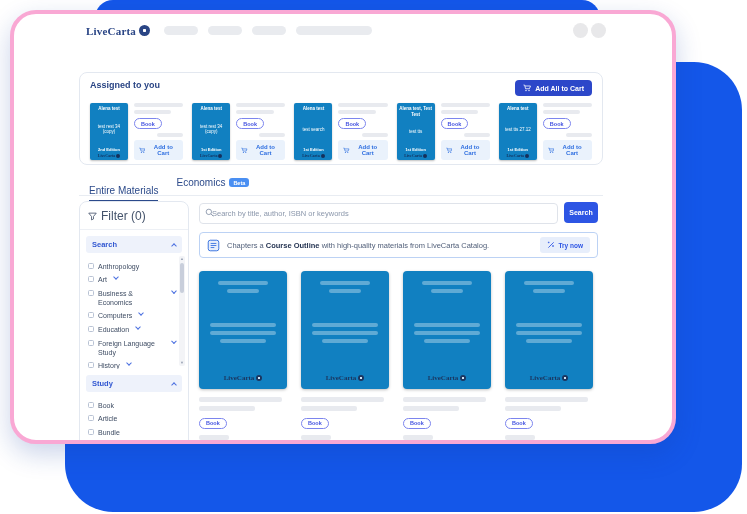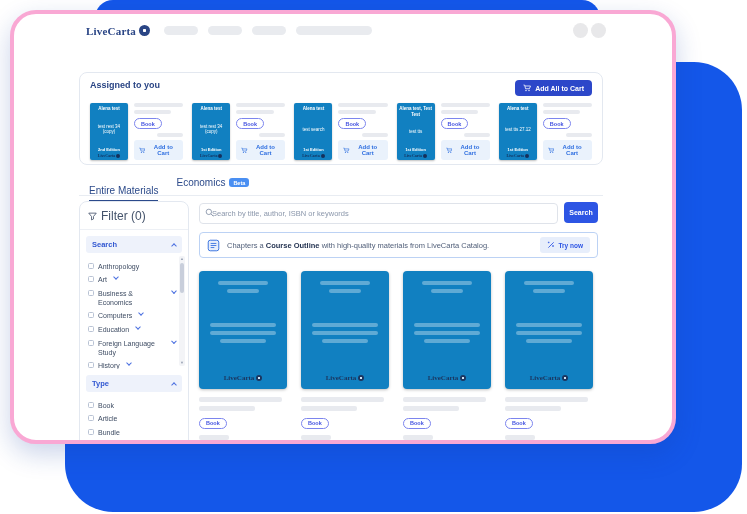--- a/index.html
+++ b/index.html
@@ -386,21 +386,21 @@
         </label>
 
         <div class="scrollbar">
           <span class="sb-arrow">▲</span>
           <span class="sb-thumb"></span>
           <span class="sb-arrow">▼</span>
         </div>
       </div>
 
       <div class="side-band">
-        <span>Type</span>
+        <span>Study</span>
         <i class="chev up"></i>
       </div>
       <div class="cb-list">
         <label class="cb-item">
           <span class="cb"></span>
           <span class="cb-label">Book</span>
         </label>
         <label class="cb-item">
           <span class="cb"></span>
           <span class="cb-label">Article</span>

